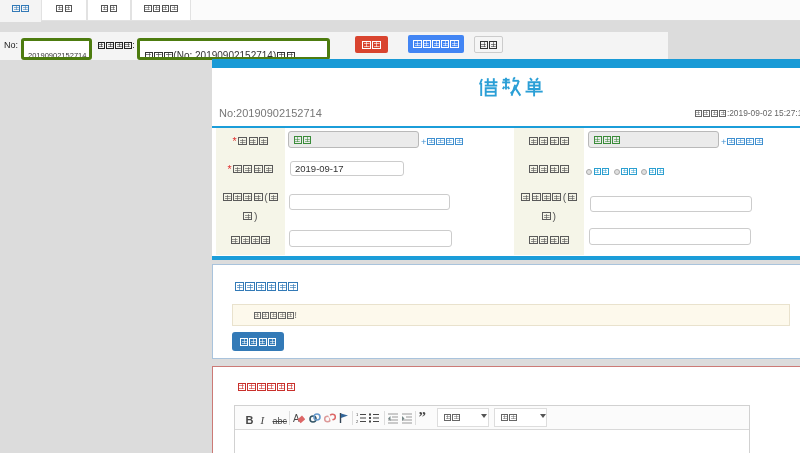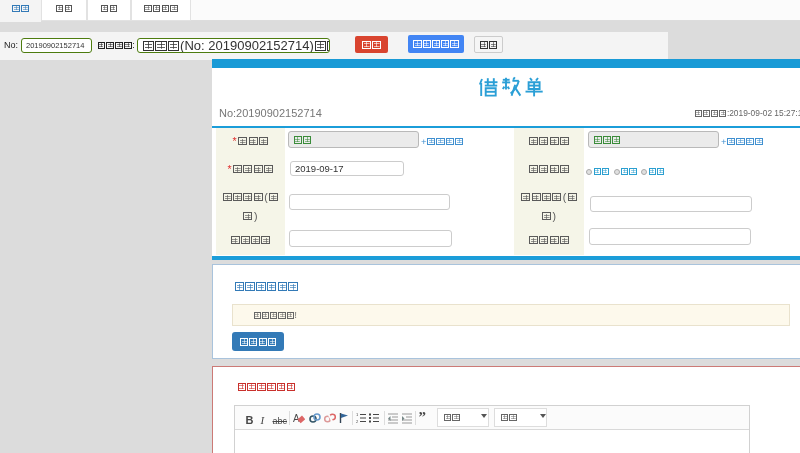--- a/index.html
+++ b/index.html
@@ -11,21 +11,21 @@
   linear-gradient(currentColor,currentColor) 50% 72%/80% .06em no-repeat,
   linear-gradient(currentColor,currentColor) 50% 50%/.06em 84% no-repeat;}
 .fwp{display:inline-block;padding:0 .08em;}
 #tabbar{left:0;top:0;width:800px;height:21px;background:#fbfbfb;border-bottom:1px solid #ddd;}
 .tab{position:absolute;top:0;height:21px;line-height:17px;text-align:center;font-size:9px;color:#555;background:#fff;border:1px solid #e2e2e2;border-top:none;}
 #tab1{left:0;width:41px;background:#f4f4f4;color:#337ab7;border:none;height:22px;}
 #tab2{left:41px;width:46px;}
 #tab3{left:87px;width:44px;}
 #tab4{left:131px;width:60px;}
 #row2{left:0;top:32px;width:668px;height:28px;background:#f4f4f4;font-size:9px;color:#222;}
-.inp{position:absolute;background:#fff;border:1px solid #4d7c0f;border-radius:3px;color:#333;padding:0 4px;white-space:nowrap;overflow:hidden;}
+.inp{position:absolute;background:#fff;border:3px solid #4d7c0f;border-radius:3px;color:#333;padding:8px 4px;white-space:nowrap;overflow:hidden;}
 .btn{position:absolute;border-radius:2px;color:#fff;font-weight:bold;text-align:center;}
 #panel1{left:212px;top:59px;width:598px;height:201px;background:#fff;}
 #bluebar{left:0;top:0;width:598px;height:8.5px;background:#199ad6;}
 #title{left:0;top:17px;width:598px;text-align:center;font-size:20px;line-height:21px;color:#2e9fd4;}
 #noline{left:7px;top:48px;font-size:11px;color:#777;}
 #dateline{left:482px;top:49px;font-size:8.4px;color:#666;white-space:nowrap;}
 #hr1{left:0;top:66.5px;width:598px;height:2.5px;background:#1b9dd9;}
 #hr2{left:0;top:196.5px;width:598px;height:4.5px;background:#1b9dd9;}
 #beige1{left:4px;top:69px;width:69px;height:127px;background:#f5f5e8;}
 #beige2{left:302px;top:69px;width:70px;height:127px;background:#f5f5e8;}
@@ -53,21 +53,21 @@
 <div id="tabbar" class="abs">
 <div id="tab2" class="tab"><b class="g"></b><b class="g"></b></div>
 <div id="tab3" class="tab"><b class="g"></b><b class="g"></b></div>
 <div id="tab4" class="tab"><b class="g"></b><b class="g"></b><b class="g"></b><b class="g"></b></div>
 <div id="tab1" class="tab"><b class="g"></b><b class="g"></b></div>
 </div>
 <div id="row2" class="abs">
 <span class="abs" style="left:4px;top:8px;">No:</span>
 <div class="inp" style="left:21px;top:6px;width:71px;height:15px;font-size:7.5px;line-height:13px;">20190902152714</div>
 <span class="abs" style="left:97px;top:8px;font-size:9px;"><b class="g"></b><b class="g"></b><b class="g"></b><b class="g"></b>:</span>
-<div class="inp" style="left:137px;top:6px;width:193px;height:15px;font-size:13px;line-height:13px;"><b class="g"></b><b class="g"></b><b class="g"></b>(No: 20190902152714)<b class="g"></b><b class="g"></b></div>
+<div class="inp" style="left:137px;top:6px;width:193px;height:15px;font-size:10px;line-height:13px;"><b class="g"></b><b class="g"></b><b class="g"></b>(No: 20190902152714)<b class="g"></b><b class="g"></b></div>
 <div class="btn" style="left:355px;top:4px;width:33px;height:17px;background:#d9442f;line-height:17px;font-size:10px;"><b class="g"></b><b class="g"></b></div>
 <div class="btn" style="left:408px;top:3px;width:56px;height:18px;background:#4285f4;line-height:18px;font-size:9.5px;"><b class="g"></b><b class="g"></b><b class="g"></b><b class="g"></b><b class="g"></b></div>
 <div class="btn" style="left:474px;top:4px;width:29px;height:17px;background:#f5f5f5;border:1px solid #ccc;color:#333;font-weight:normal;line-height:15px;font-size:9.5px;"><b class="g"></b><b class="g"></b></div>
 </div>
 <div id="panel1" class="abs">
 <div id="bluebar" class="abs"></div>
 <div id="title" class="abs">
       <svg width="66" height="22" viewBox="0 0 66 22" style="display:block;margin:0 auto;">
 <g fill="none" stroke="#2b9fd6" stroke-width="1.9">
 <path d="M4,3 L1.8,8.5"></path>

